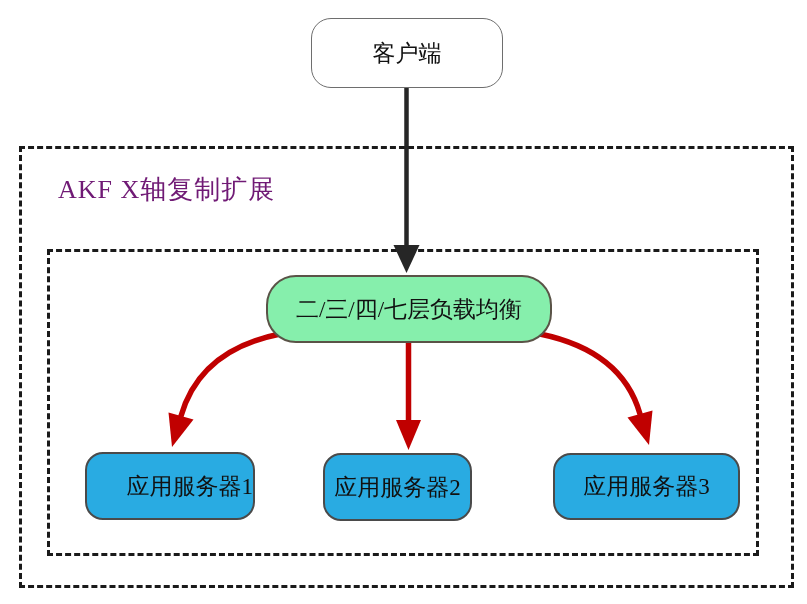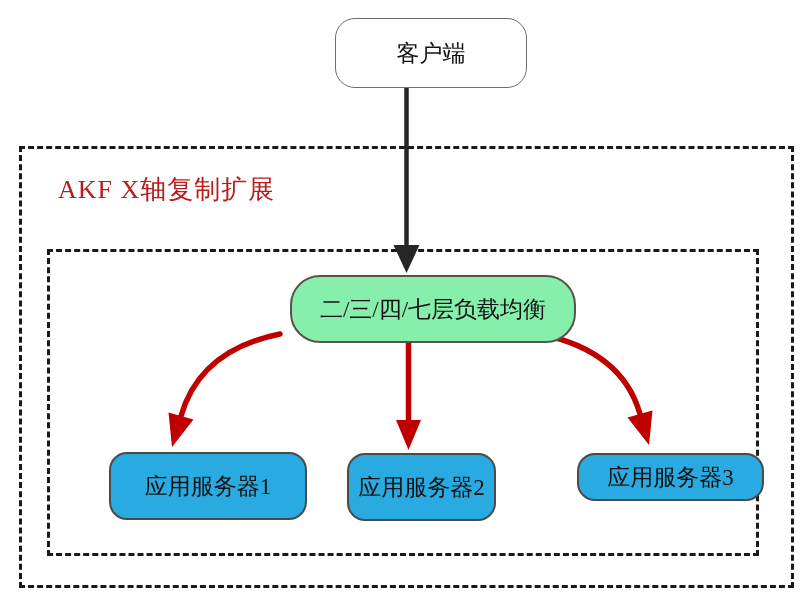--- a/index.html
+++ b/index.html
@@ -13,21 +13,20 @@
     color: #111111;
   }
   .node {
     position: absolute;
     display: flex;
     align-items: center;
     justify-content: center;
     text-align: center;
     box-sizing: border-box;
     white-space: nowrap;
-    margin-left: 24px;
   }
   .client-box {
     left: 311px; top: 18px; width: 192px; height: 70px;
     background: #ffffff;
     border: 1.5px solid #6e6e6e;
     border-radius: 20px;
     font-size: 23px;
   }
   .outer-group {
     position: absolute;
@@ -39,38 +38,38 @@
     position: absolute;
     left: 47px; top: 249px; width: 712px; height: 307px;
     border: 3px dashed #1a1a1a;
     box-sizing: border-box;
   }
   .group-label {
     position: absolute;
     left: 58px; top: 172px;
     font-size: 26px;
     letter-spacing: 1px;
-    color: #b91c1c;
+    color: #701a75;
   }
   .lb-box {
     left: 266px; top: 275px; width: 286px; height: 68px;
     background: #86efac;
     border: 2px solid #5a5347;
     border-radius: 30px;
     font-size: 23px;
   }
   .server-box {
     background: #29abe2;
     border: 2px solid #4a4a4a;
     border-radius: 18px;
     font-size: 23px;
   }
-  .server-1 { left: 85px;  top: 452px; width: 198px; height: 68px; }
+  .server-1 { left: 85px;  top: 452px; width: 170px; height: 68px; justify-content: flex-end; }
   .server-2 { left: 323px; top: 453px; width: 149px; height: 68px; }
-  .server-3 { left: 553px; top: 453px; width: 187px; height: 48px; }
+  .server-3 { left: 553px; top: 453px; width: 187px; height: 67px; }
   .arrow-layer {
     position: absolute;
     left: 0; top: 0; width: 807px; height: 604px;
     pointer-events: none;
   }
 </style>
 </head>
 <body>
 
 <div class="stage">

